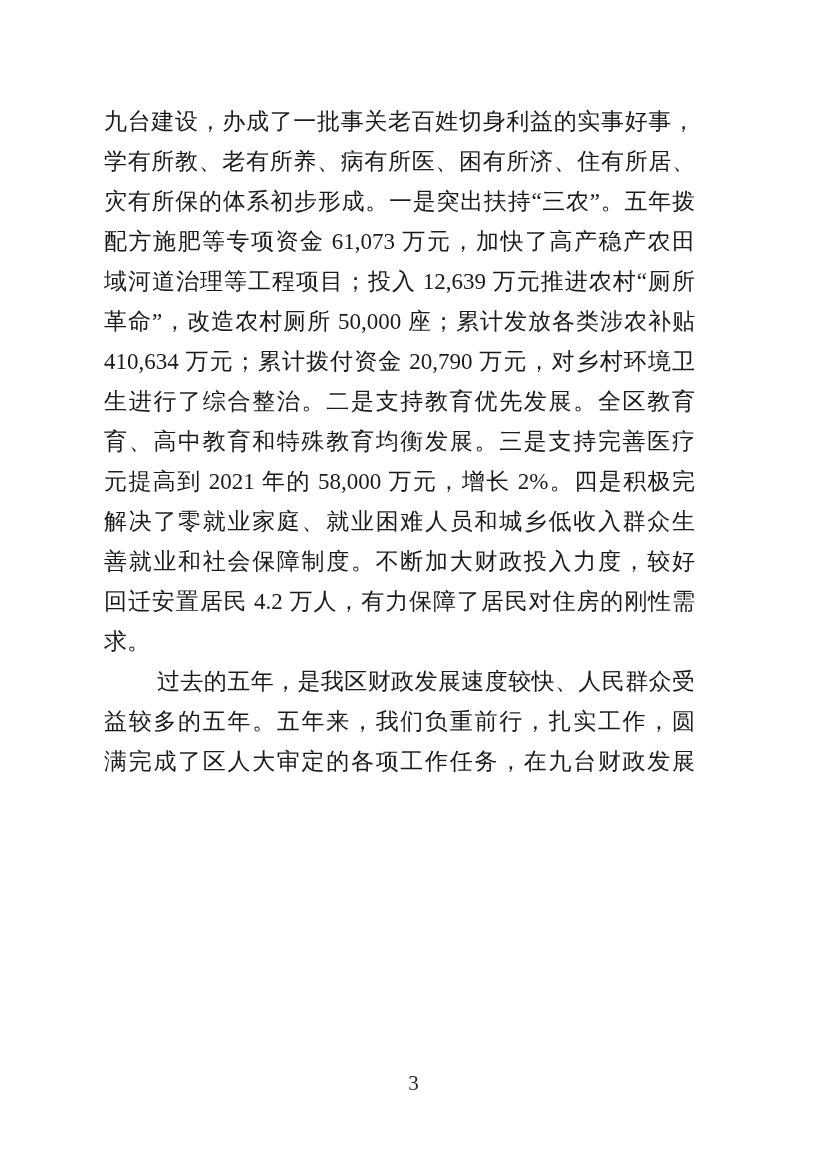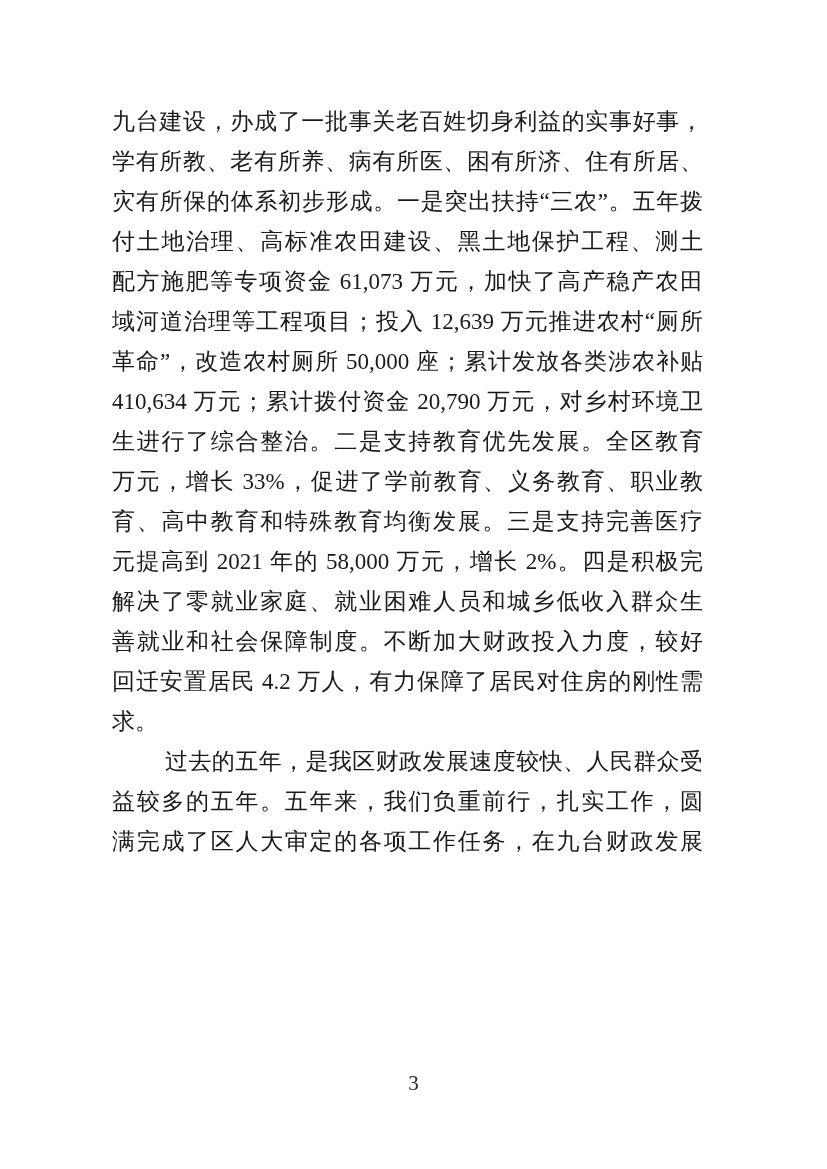--- a/index.html
+++ b/index.html
@@ -11,21 +11,21 @@
     position: relative;
     width: 827px;
     height: 1169px;
     background: #ffffff;
     overflow: hidden;
     font-family: "Liberation Serif", "DejaVu Serif", serif;
     color: #1a1a1a;
   }
   .text-block {
     position: absolute;
-    left: 112px;
+    left: 104px;
     top: 102px;
     width: 591px;
   }
   .paragraph {
     margin: 0;
     padding: 0;
   }
   .line {
     font-size: 23px;
     line-height: 40px;
@@ -58,27 +58,25 @@
 </style>
 </head>
 <body>
 
 <div class="page">
   <main class="text-block">
       <div class="paragraph">
         <div class="line">九台建设，办成了一批事关老百姓切身利益的实事好事，</div>
         <div class="line">学有所教、老有所养、病有所医、困有所济、住有所居、</div>
         <div class="line">灾有所保的体系初步形成。一是突出扶持“三农”。五年拨</div>
-        <div class="line">付土地治理、高标准农田建设、黑土地保护工程、测土</div>
         <div class="line">配方施肥等专项资金 61,073 万元，加快了高产稳产农田</div>
         <div class="line">域河道治理等工程项目；投入 12,639 万元推进农村“厕所</div>
         <div class="line">革命”，改造农村厕所 50,000 座；累计发放各类涉农补贴</div>
         <div class="line">410,634 万元；累计拨付资金 20,790 万元，对乡村环境卫</div>
         <div class="line">生进行了综合整治。二是支持教育优先发展。全区教育</div>
-        <div class="line">万元，增长 33%，促进了学前教育、义务教育、职业教</div>
         <div class="line">育、高中教育和特殊教育均衡发展。三是支持完善医疗</div>
         <div class="line">元提高到 2021 年的 58,000 万元，增长 2%。四是积极完</div>
         <div class="line">解决了零就业家庭、就业困难人员和城乡低收入群众生</div>
         <div class="line">善就业和社会保障制度。不断加大财政投入力度，较好</div>
         <div class="line">回迁安置居民 4.2 万人，有力保障了居民对住房的刚性需</div>
         <div class="line para-end">求。</div>
       </div>
       <div class="paragraph">
         <div class="line indent">过去的五年，是我区财政发展速度较快、人民群众受</div>
         <div class="line">益较多的五年。五年来，我们负重前行，扎实工作，圆</div>

